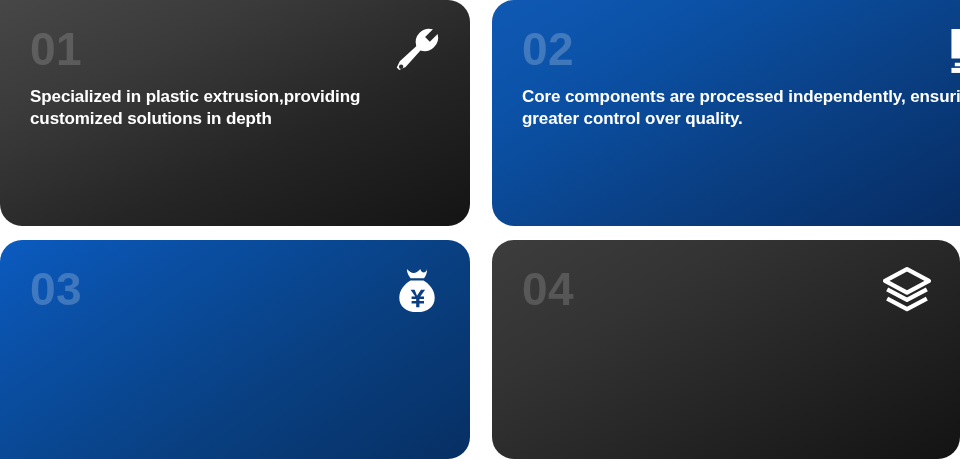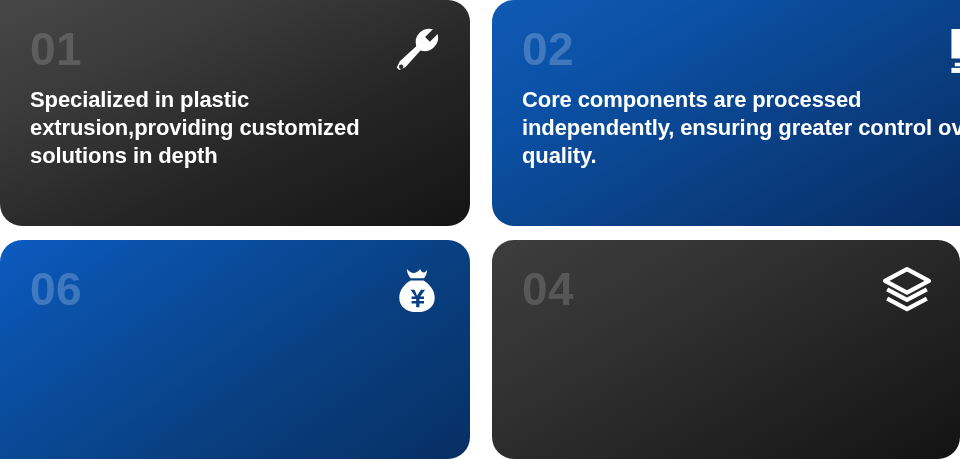--- a/index.html
+++ b/index.html
@@ -59,21 +59,21 @@
     font-weight: 800;
     letter-spacing: 0.5px;
     line-height: 1;
     margin-bottom: 14px;
     user-select: none;
   }
   .num-on-dark  { color: rgba(255,255,255,0.16); }
   .num-on-blue  { color: rgba(255,255,255,0.22); }
 
   .card-text {
-    font-size: 22px;
+    font-size: 17px;
     font-weight: 700;
     line-height: 1.28;
     color: #ffffff;
     letter-spacing: -0.1px;
     max-width: 96%;
   }
 
   .card-icon {
     position: absolute;
     top: 24px;
@@ -110,21 +110,21 @@
         <svg viewBox="0 0 64 64" fill="#ffffff" xmlns="http://www.w3.org/2000/svg">
           <path d="M10 6h14v24l8-5 8 5V6h14v44H14v-4h40v-5H10z"></path>
           <rect x="10" y="52" width="44" height="6"></rect>
         </svg>
       </span>
     </div>
   </div>
 
   <div class="card card-03 theme-blue-2">
     <div class="card-inner">
-      <div class="card-number num-on-blue">06</div>
+      <div class="card-number num-on-blue">03</div>
       <span class="card-icon">
         <svg viewBox="0 0 64 64" xmlns="http://www.w3.org/2000/svg">
           <path fill="#ffffff" d="M20 6c3 3.4 5.4 4.6 8 4.6S33.2 9 36 6c0 0 .6 4 4 4s4-4 4-4c0 4.6-1.4 8.2-3.6 10.8h-16C22.2 14.2 20 10.6 20 6z"></path>
           <path fill="#ffffff" d="M24.4 19.5h15.2c6.4 3.6 13.4 11 13.4 20.4C53 50.4 44.6 57 32 57S11 50.4 11 39.9c0-9.4 7-16.8 13.4-20.4z"></path>
           <path fill="#0a3f83" d="M29.2 30.5h-4.9l5.7 8.1h-4.4v2.9h5.4v2.3h-5.4v2.9h5.4v4.6h3.9v-4.6h5.4v-2.9h-5.4v-2.3h5.4v-2.9h-4.4l5.7-8.1h-4.9L32 37.7z"></path>
         </svg>
       </span>
     </div>
   </div>
 

